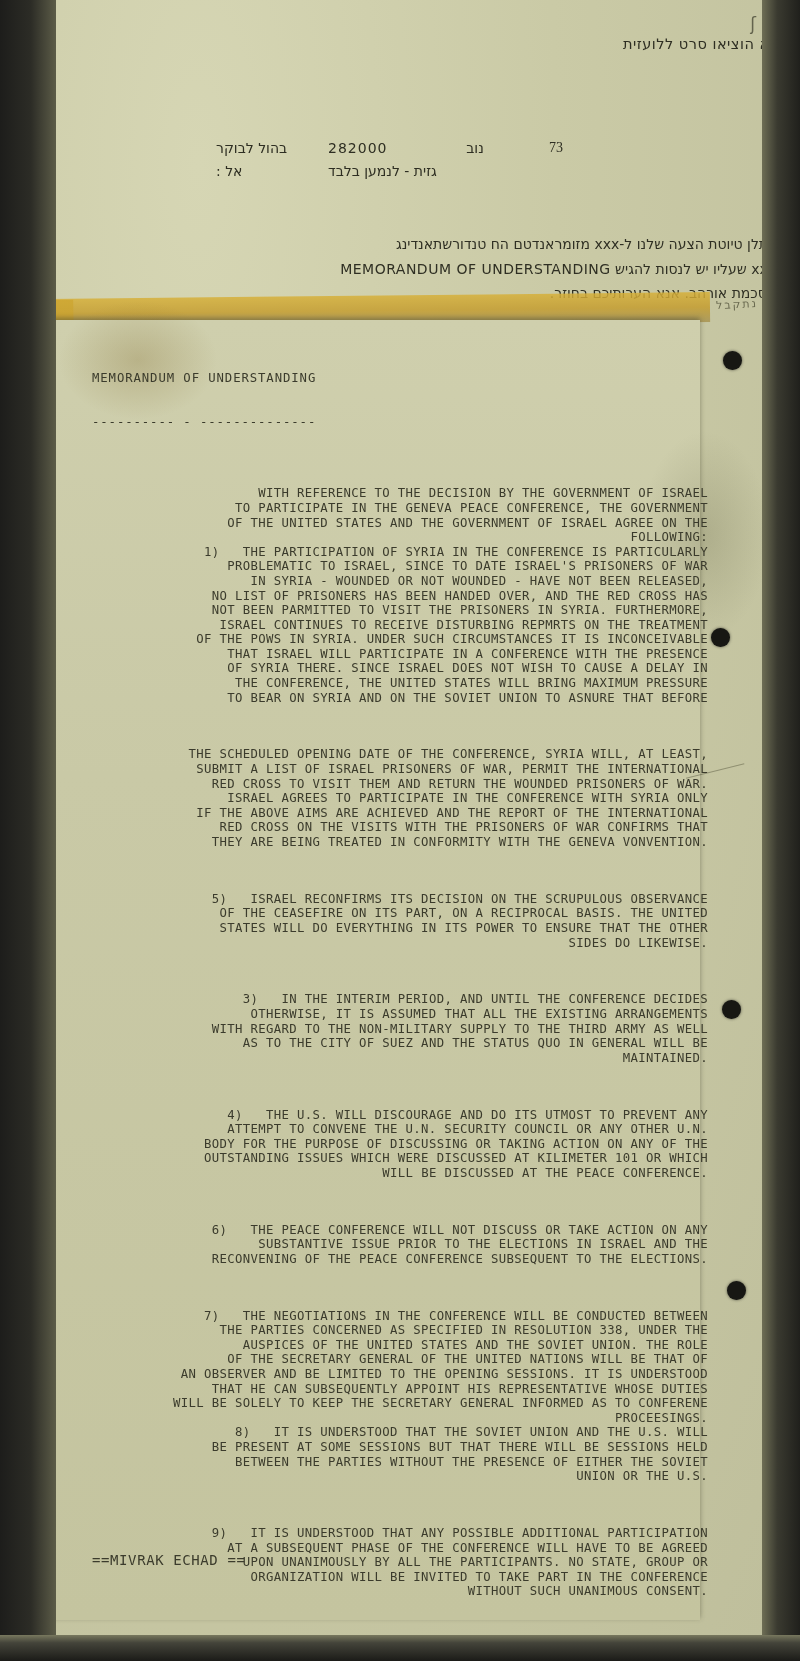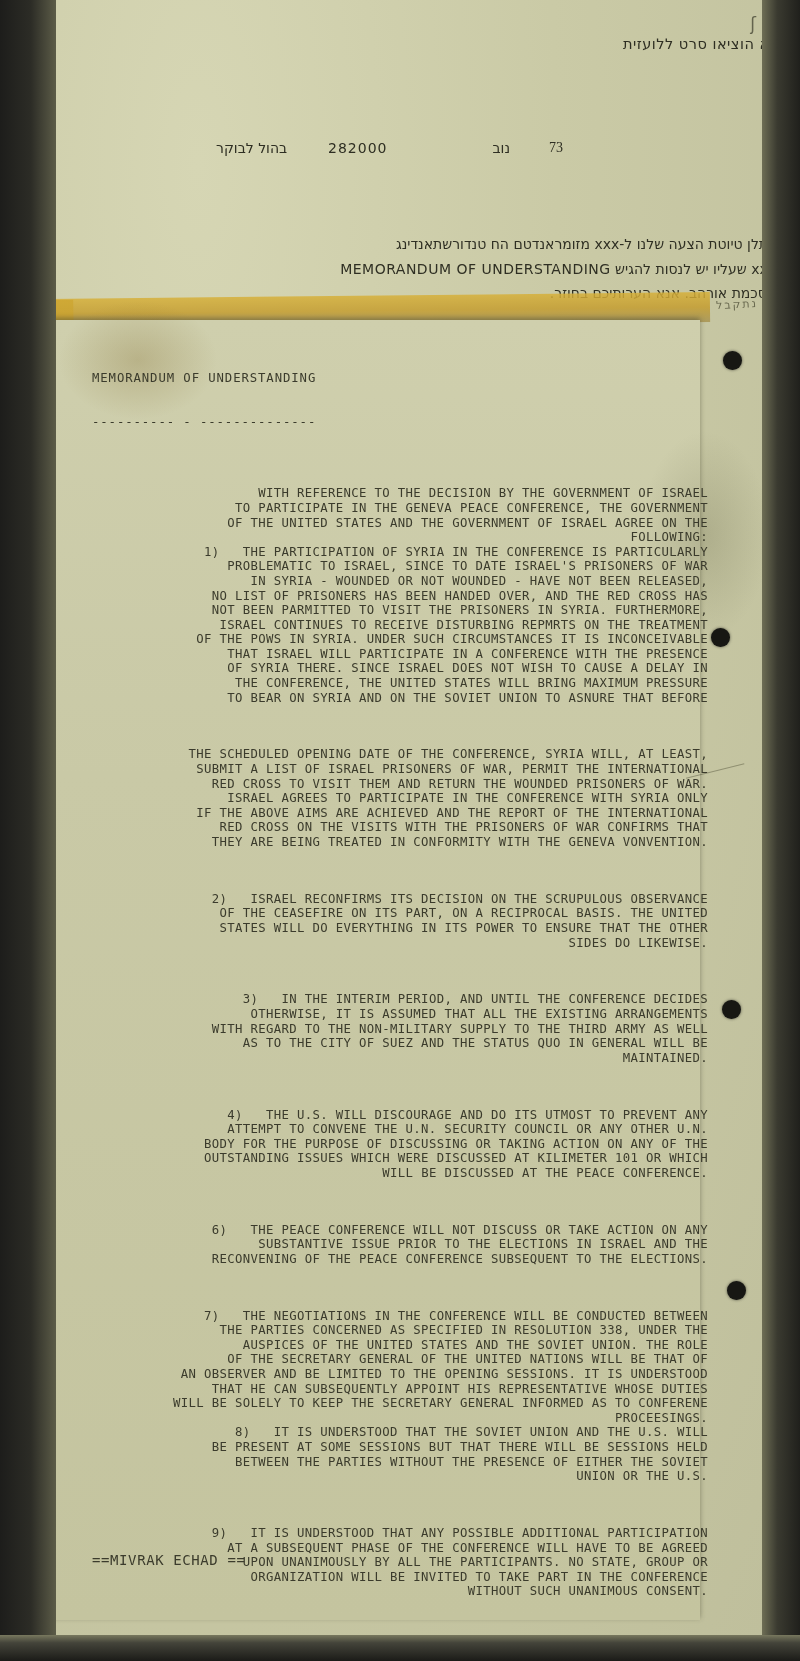--- a/index.html
+++ b/index.html
@@ -103,21 +103,21 @@
   }
   .meta-row {
     display: flex;
     flex-direction: row-reverse;
     justify-content: flex-start;
     gap: 26px;
     margin-bottom: 7px;
     white-space: nowrap;
   }
   .meta-label { min-width: 86px; text-align: left; }
-  .meta-mid { min-width: 70px; }
+  .meta-mid { min-width: 70px; text-align: center; }
   .meta-v1 { min-width: 86px; text-align: left; letter-spacing: 1px;}
   .meta-v2 { min-width: 40px; text-align: center; font-family: Liberation Serif, serif;}
   .subj {
     position: absolute;
     right: 24px;
     top: 232px;
     width: 600px;
     direction: rtl;
     text-align: right;
     font-family: "DejaVu Sans", sans-serif;
@@ -200,20 +200,24 @@
   <div class="corner-mark">ʃ</div>
 
   <div class="hdr-top heb">נא הוציאו סרט ללועזית</div>
 
   <div class="meta">
     <div class="meta-row">
       <span class="meta-label">בהול לבוקר</span>
       <span class="meta-v1">282000</span>
       <span class="meta-mid">נוב</span>
       <span class="meta-v2">73</span>
+    </div>
+    <div class="meta-row">
+      <span class="meta-label">אל :</span>
+      <span class="meta-mid">גזית - לנמען בלבד</span>
     </div>
   </div>
 
   <div class="subj">
     <div>לתלן טיוטת הצעה שלנו ל-xxx מזומראנדטם הח טנדורשתאנדינג</div>
     <div>
       <span>xxx שעליו יש לנסות להגיש</span>
       <span class="eng">MEMORANDUM OF UNDERSTANDING</span>
     </div>
     <div>הסכמת אורהב. אנא הערותיכם בחוזר.</div>
@@ -247,21 +251,21 @@
 OF SYRIA THERE. SINCE ISRAEL DOES NOT WISH TO CAUSE A DELAY IN
 THE CONFERENCE, THE UNITED STATES WILL BRING MAXIMUM PRESSURE
 TO BEAR ON SYRIA AND ON THE SOVIET UNION TO ASNURE THAT BEFORE</div>
     <div class="para">THE SCHEDULED OPENING DATE OF THE CONFERENCE, SYRIA WILL, AT LEAST,
 SUBMIT A LIST OF ISRAEL PRISONERS OF WAR, PERMIT THE INTERNATIONAL
 RED CROSS TO VISIT THEM AND RETURN THE WOUNDED PRISONERS OF WAR.
 ISRAEL AGREES TO PARTICIPATE IN THE CONFERENCE WITH SYRIA ONLY
 IF THE ABOVE AIMS ARE ACHIEVED AND THE REPORT OF THE INTERNATIONAL
 RED CROSS ON THE VISITS WITH THE PRISONERS OF WAR CONFIRMS THAT
 THEY ARE BEING TREATED IN CONFORMITY WITH THE GENEVA VONVENTION.</div>
-    <div class="para">2)   ISRAEL RECONFIRMS ITS DECISION ON THE SCRUPULOUS OBSERVANCE
+    <div class="para">5)   ISRAEL RECONFIRMS ITS DECISION ON THE SCRUPULOUS OBSERVANCE
 OF THE CEASEFIRE ON ITS PART, ON A RECIPROCAL BASIS. THE UNITED
 STATES WILL DO EVERYTHING IN ITS POWER TO ENSURE THAT THE OTHER
 SIDES DO LIKEWISE.</div>
     <div class="para">3)   IN THE INTERIM PERIOD, AND UNTIL THE CONFERENCE DECIDES
 OTHERWISE, IT IS ASSUMED THAT ALL THE EXISTING ARRANGEMENTS
 WITH REGARD TO THE NON-MILITARY SUPPLY TO THE THIRD ARMY AS WELL
 AS TO THE CITY OF SUEZ AND THE STATUS QUO IN GENERAL WILL BE
 MAINTAINED.</div>
     <div class="para">4)   THE U.S. WILL DISCOURAGE AND DO ITS UTMOST TO PREVENT ANY
 ATTEMPT TO CONVENE THE U.N. SECURITY COUNCIL OR ANY OTHER U.N.

